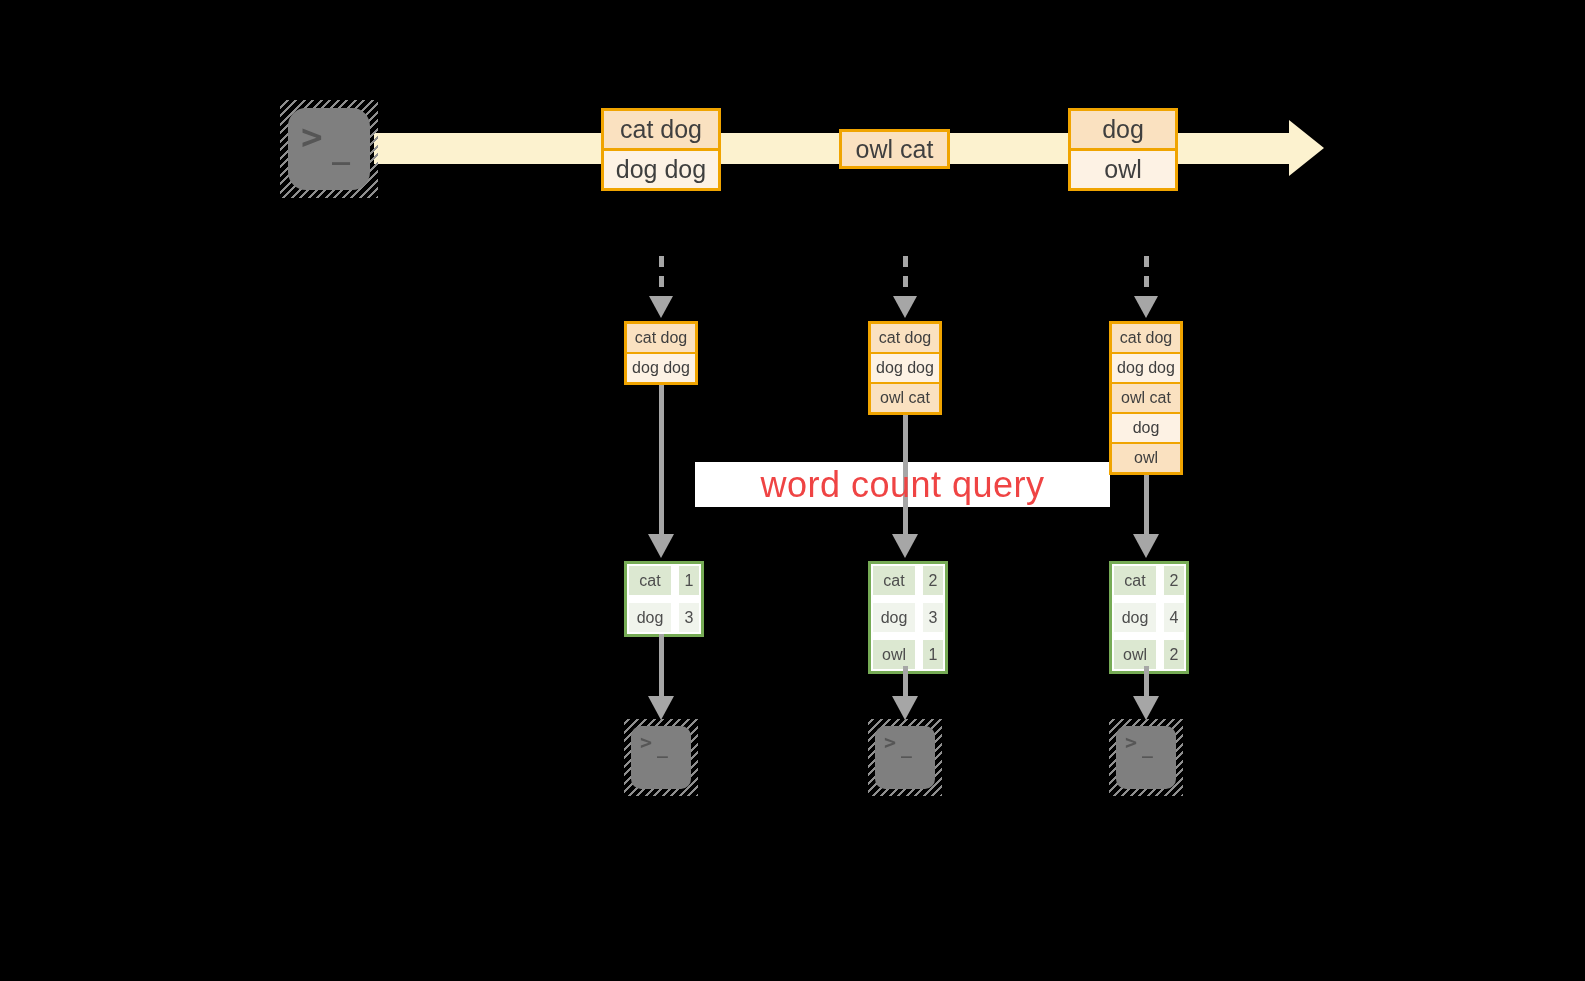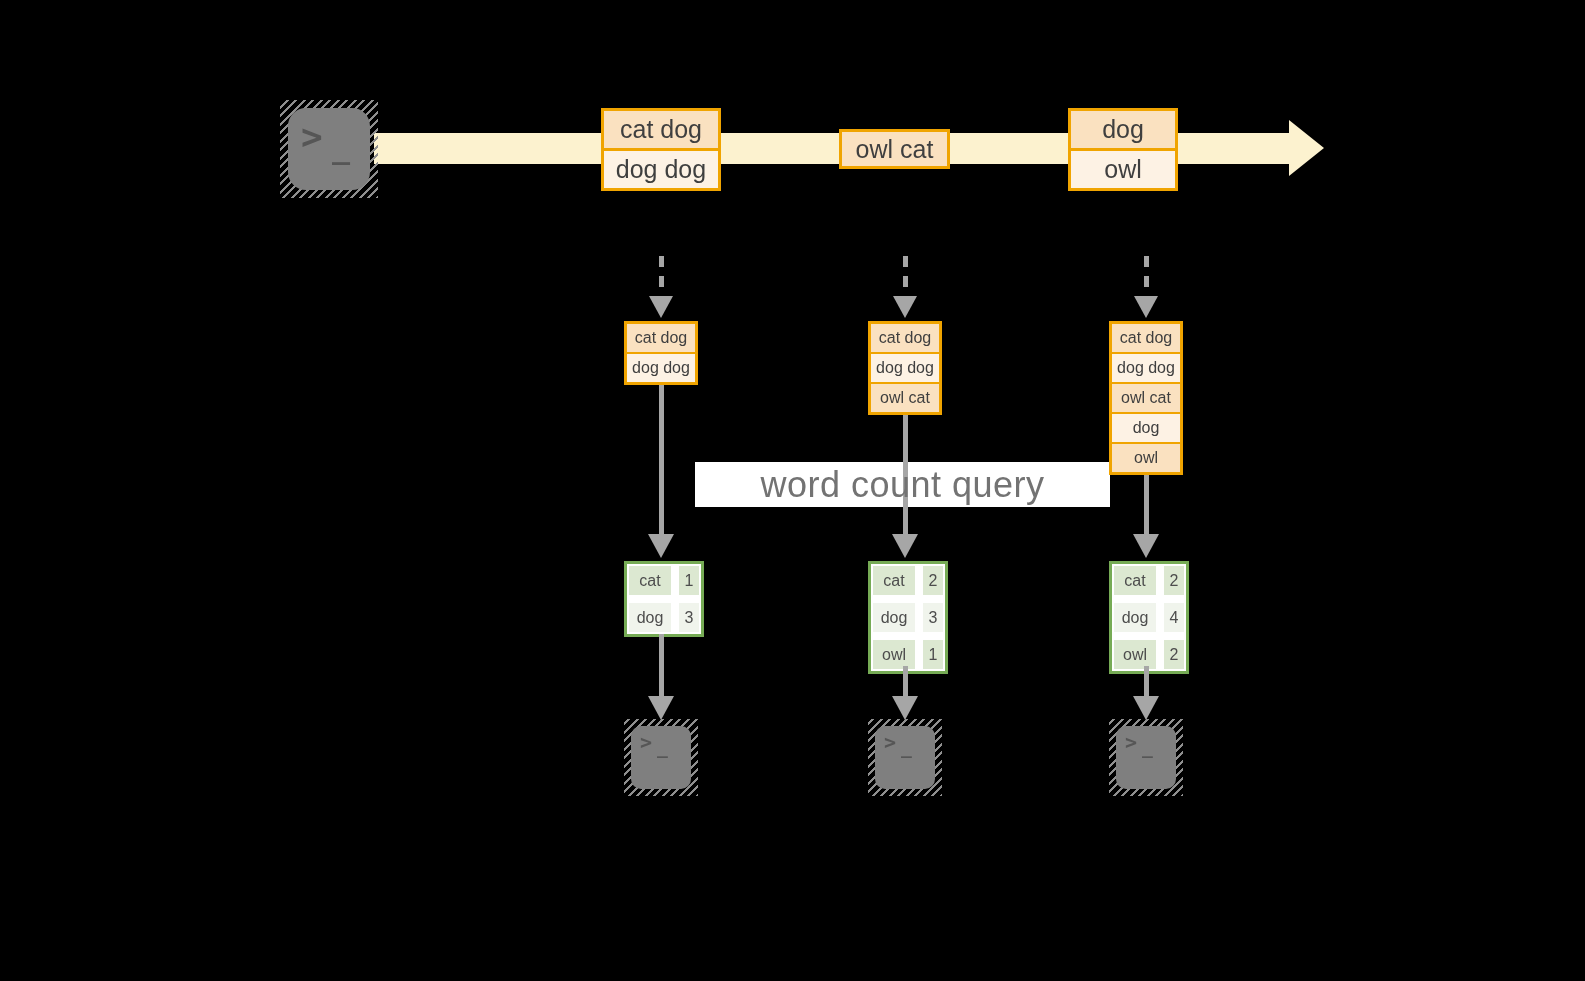--- a/index.html
+++ b/index.html
@@ -29,21 +29,21 @@
     background:repeating-linear-gradient(to bottom,#A6A6A6 0 11px,transparent 11px 20px);}
   .vline{position:absolute;width:5px;background:#A6A6A6;}
   .ahead{position:absolute;width:0;height:0;
     border-left:13px solid transparent;border-right:13px solid transparent;
     border-top:24px solid #A6A6A6;}
   .ahead.sm{border-left-width:12px;border-right-width:12px;border-top-width:22px;}
   
   .qbg{position:absolute;left:695px;top:462px;width:415px;height:45px;background:#FFFFFF;}
   .qtext{position:absolute;left:695px;top:462px;width:415px;height:45px;
     display:flex;align-items:center;justify-content:center;
-    font-size:36px;color:#737373;letter-spacing:0.5px;}
+    font-size:36px;color:#ef4444;letter-spacing:0.5px;}
   
   .gtable{position:absolute;background:#FFFFFF;border:3px solid #76AB55;padding:2px;
     display:grid;grid-template-columns:42px 20px;gap:8px;}
   .gcell{height:29px;display:flex;align-items:center;justify-content:center;
     font-size:16px;color:#4D4D4D;}
   .g-odd{background:#DCE8D1;}
   .g-even{background:#F0F4EC;}
   
   .term{position:absolute;}
   .term-hatch{position:absolute;inset:0;

